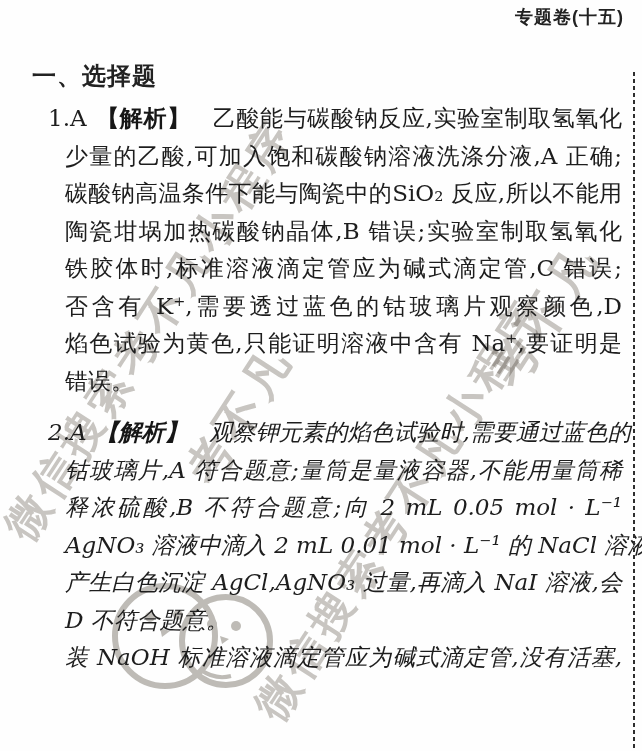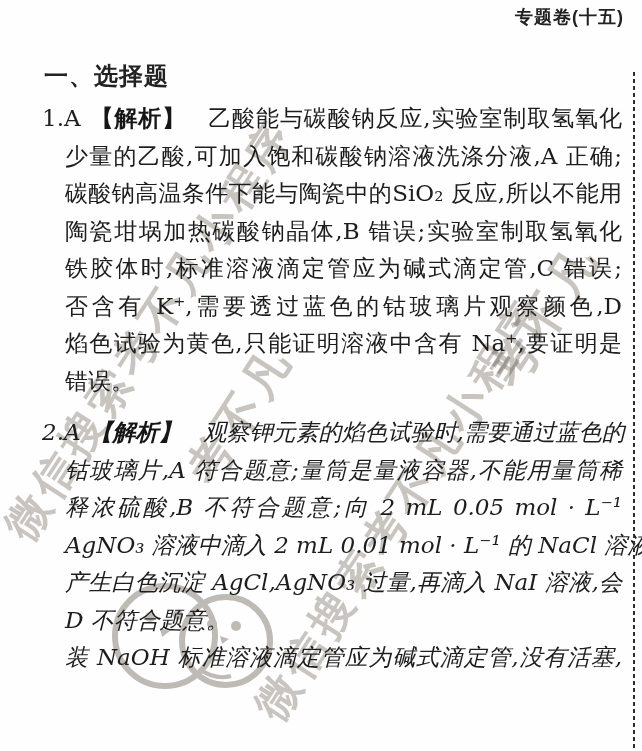--- a/index.html
+++ b/index.html
@@ -14,36 +14,36 @@
     background:#fefefdd; background:#fefefe;
     overflow:hidden;
   }
   
   .title{
     position:absolute;top:5px;right:18px;
     font-family:"Liberation Sans",sans-serif;
     font-weight:700;font-size:18px;letter-spacing:1px;color:#222;
   }
   .section{
-    position:absolute;top:60px;left:44px;
+    position:absolute;top:60px;left:32px;
     font-family:"Liberation Sans",sans-serif;
     font-weight:700;font-size:24px;color:#222;letter-spacing:1px;
   }
   
   .content{position:absolute;top:100px;left:65px;width:557px;}
   .line{
     font-size:23px;height:37.5px;line-height:37.5px;
     text-align:justify;text-align-last:justify;
     word-break:keep-all;white-space:nowrap;overflow:visible;
     color:#1d1d1d;
   }
   .line.first{margin-left:-23px;}
   .line.lastline{text-align-last:left;}
   .item2{margin-top:14px;font-style:italic;}
-  .num{margin-right:9px;}
+  .num{margin-right:9px;margin-left:6px;}
   .tag{
     font-family:"Liberation Sans",sans-serif;
     font-weight:700;margin-right:22px;color:#161616;
   }
   
   .dash{
     position:absolute;left:633px;top:72px;width:2px;height:679px;
     background:repeating-linear-gradient(to bottom,#2e2e2e 0 4px,transparent 4px 7px);
   }
   

